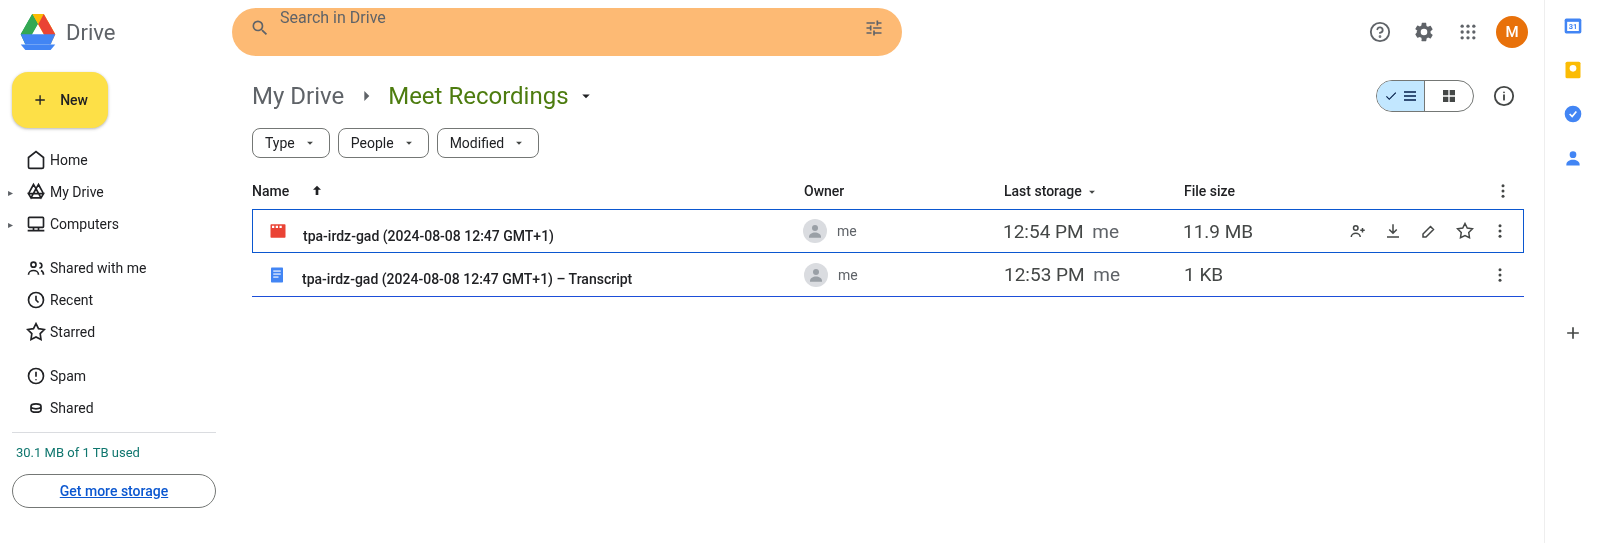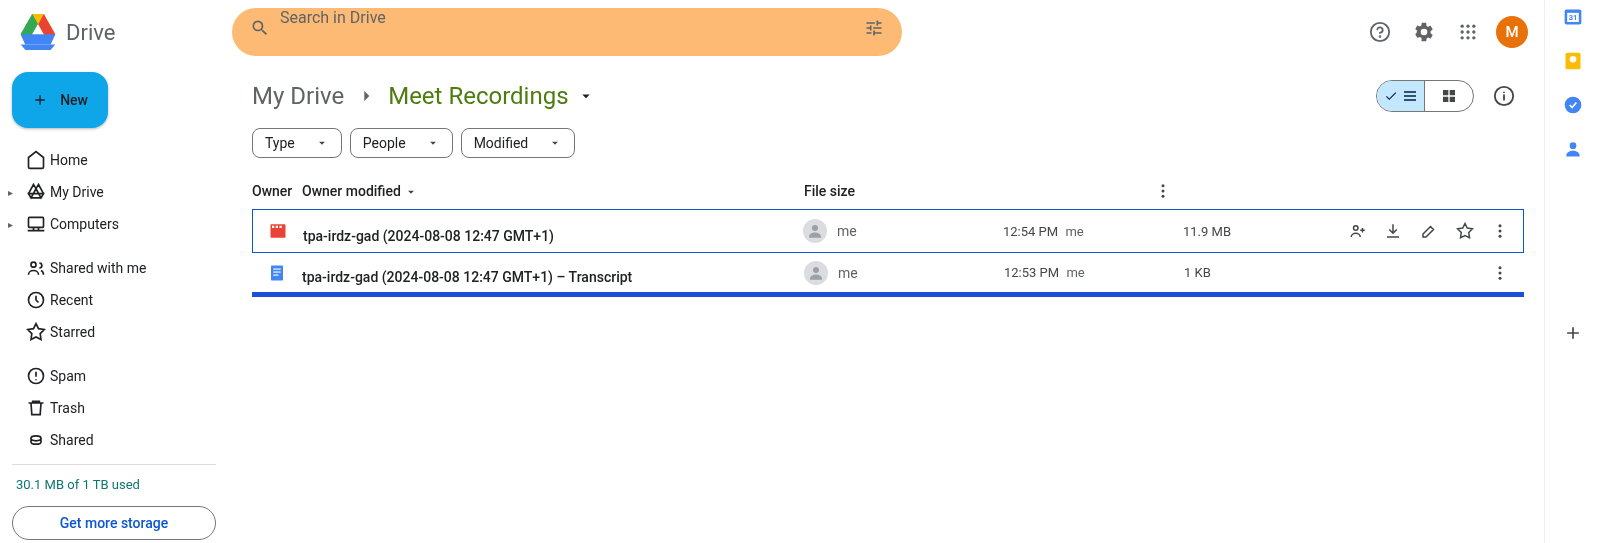--- a/index.html
+++ b/index.html
@@ -111,21 +111,21 @@
       width: 232px;
       padding: 8px 16px 0 12px;
       display: flex;
       flex-direction: column;
     }
     .new-btn {
       display: flex;
       align-items: center;
       gap: 12px;
       padding: 16px 20px;
-      background: #0ea5e9;
+      background: #fde047;
       border: none;
       border-radius: 16px;
       box-shadow: 0 1px 2px rgba(0,0,0,0.15), 0 1px 3px 1px rgba(0,0,0,0.1);
       font-size: 14px;
       font-weight: 500;
       color: #202124;
       cursor: pointer;
       margin-bottom: 16px;
       width: 96px;
     }
@@ -164,20 +164,21 @@
     .storage-btn {
       margin-top: 14px;
       padding: 8px 20px;
       border: 1px solid #747775;
       border-radius: 20px;
       background: #fff;
       color: #0b57d0;
       font-size: 14px;
       font-weight: 500;
       cursor: pointer;
+      text-decoration: underline;
     }
     
     .main-panel {
       flex: 1;
       background: #fff;
       border-radius: 16px 0 0 0;
       padding: 12px 20px 0 20px;
       display: flex;
       flex-direction: column;
       min-width: 0;
@@ -231,21 +232,21 @@
       border-right: 1px solid #747775;
     }
     .filter-row {
       display: flex;
       gap: 8px;
       margin-bottom: 16px;
     }
     .filter-chip {
       display: flex;
       align-items: center;
-      gap: 20px;
+      gap: 8px;
       padding: 6px 12px;
       border: 1px solid #747775;
       border-radius: 8px;
       font-size: 14px;
       color: #202124;
       background: #fff;
       cursor: pointer;
     }
     .table-header, .table-row {
       display: grid;
@@ -267,21 +268,21 @@
     }
     .header-more {
       justify-self: end;
       padding-right: 12px;
     }
     .sort-icon {
       margin-left: 4px;
     }
     .table-row {
       height: 44px;
-      border-bottom: 5px solid #1d4ed8;
+      border-bottom: 1px solid #1d4ed8;
       font-size: 14px;
       color: #202124;
       cursor: pointer;
     }
     .table-row.selected {
       background: #fff;
       border: 1px solid #0b57d0;
       border-radius: 0;
     }
     .row-icon {
@@ -302,21 +303,21 @@
       width: 24px;
       height: 24px;
       border-radius: 50%;
       background: #dadce0;
       display: flex;
       align-items: center;
       justify-content: center;
     }
     .modified-cell, .size-cell {
       color: #444746;
-      font-size: 13px;
+      font-size: 19px;
     }
     .modified-cell .who {
       color: #5f6368;
       margin-left: 4px;
     }
     .row-actions {
       display: flex;
       justify-content: flex-end;
       gap: 6px;
       padding-right: 8px;
@@ -331,21 +332,21 @@
       cursor: pointer;
       color: #444746;
     }
     
     .sidepanel {
       width: 56px;
       border-left: 1px solid #eee;
       display: flex;
       flex-direction: column;
       align-items: center;
-      padding-top: 7px;
+      padding-top: 16px;
       gap: 24px;
     }
     .sidepanel .sp-item {
       width: 20px;
       height: 20px;
       cursor: pointer;
     }
     svg { display: block; }
   </style>
 </head>
@@ -467,26 +468,20 @@
             </svg>
           <span>Starred</span>
         </li>
         <li class="nav-spacer"></li>
         <li class="nav-item">
           <svg width="20" height="20" viewBox="0 0 24 24" fill="none" stroke="#202124" stroke-width="2">
               <circle cx="12" cy="12" r="9"></circle>
               <path d="M12 7v6M12 16v1"></path>
             </svg>
           <span>Spam</span>
-        </li>
-        <li class="nav-item">
-          <svg width="20" height="20" viewBox="0 0 24 24" fill="none" stroke="#202124" stroke-width="2">
-              <path d="M3 6h18M8 6V4h8v2M6 6l1 14h10l1-14"></path>
-            </svg>
-          <span>Trash</span>
         </li>
         <li class="nav-item">
           <svg width="20" height="20" viewBox="0 0 24 24" fill="none" stroke="#202124" stroke-width="2">
               <path d="M18 10a6 3 0 01-12 0 6 3 0 0112 0zM6 10v4a6 3 0 0012 0v-4"></path>
             </svg>
           <span>Shared</span>
         </li>
       </ul>
 
       <div class="storage-line"></div>
@@ -549,23 +544,29 @@
         </button>
         <button class="filter-chip">
           <span>Modified</span>
           <svg width="14" height="14" viewBox="0 0 24 24" fill="#444746">
               <path d="M7 10l5 5 5-5H7z"></path>
             </svg>
         </button>
       </div>
 
       <div class="table-header">
+        <div class="col-name">
+          <span>Name</span>
+          <svg class="sort-icon" width="16" height="16" viewBox="0 0 24 24" fill="#202124">
+              <path d="M12 4l-6 6h4v8h4v-8h4l-6-6z"></path>
+            </svg>
+        </div>
         <div>Owner</div>
         <div>
-          <span>Owner modified</span>
+          <span>Last storage</span>
           <svg width="14" height="14" viewBox="0 0 24 24" fill="#444746" style="display:inline;vertical-align:middle">
               <path d="M7 10l5 5 5-5H7z"></path>
             </svg>
         </div>
         <div>File size</div>
         <div class="header-more">
           <svg width="18" height="18" viewBox="0 0 24 24" fill="#444746">
               <circle cx="12" cy="5" r="2"></circle>
               <circle cx="12" cy="12" r="2"></circle>
               <circle cx="12" cy="19" r="2"></circle>

